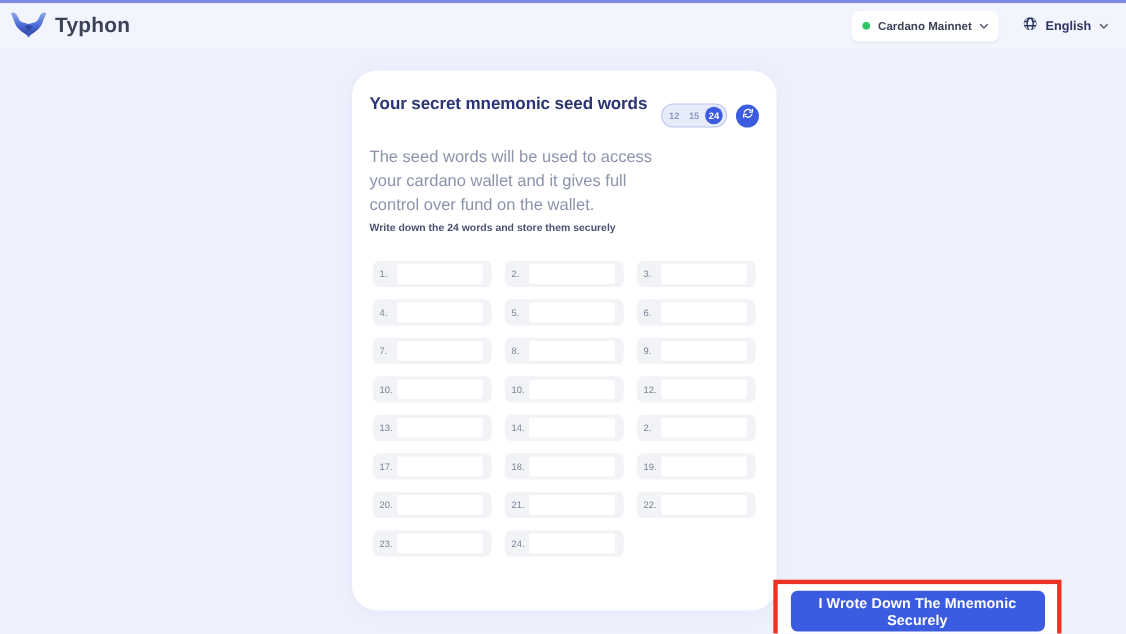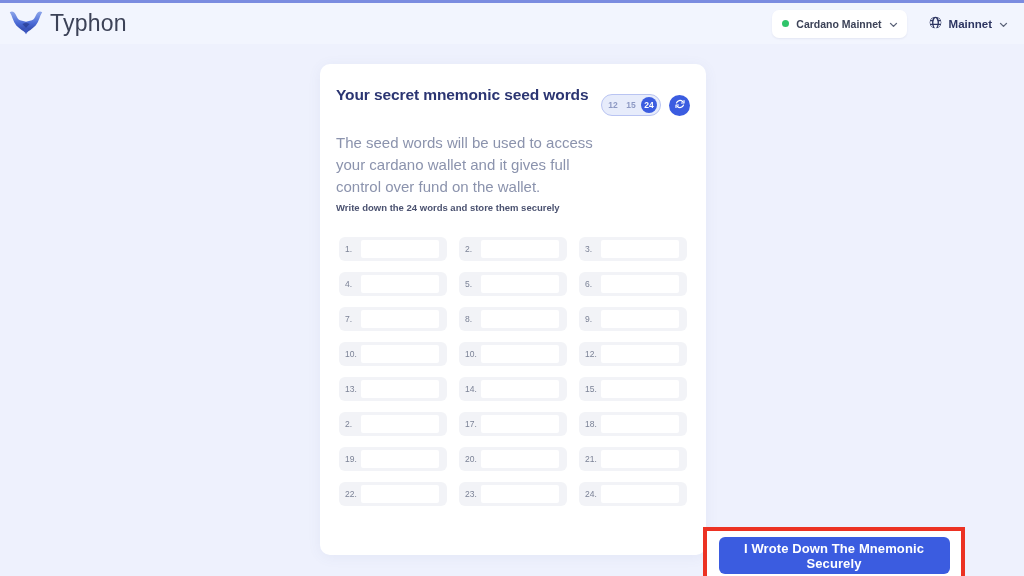--- a/index.html
+++ b/index.html
@@ -39,22 +39,22 @@
     padding: 0 14px 0 8px;
   }
 
   .brand {
     display: flex;
     align-items: center;
     gap: 6px;
   }
   .brand-logo { width: 36px; height: 28px; display: block; }
   .brand-name {
-    font-size: 23px;
-    font-weight: normal;
+    font-size: 19px;
+    font-weight: bold;
     color: #3c4257;
     letter-spacing: .2px;
   }
 
   .header-right {
     display: flex;
     align-items: center;
     gap: 22px;
   }
 
@@ -99,21 +99,21 @@
   }
 
   
   .card {
     position: absolute;
     left: 320px;
     top: 64px;
     width: 386px;
     height: 491px;
     background: #ffffff;
-    border-radius: 10px;
+    border-radius: 23px;
     box-shadow: 0 2px 14px rgba(80,95,160,.07);
     padding: 22px 16px 0 16px;
   }
 
   .card-head {
     display: flex;
     align-items: flex-start;
     justify-content: space-between;
   }
 
@@ -285,21 +285,21 @@
         </svg>
       </span>
     </div>
 
     <div class="lang-select">
       <span>
         <svg class="globe" viewBox="0 0 20 20" fill="currentColor">
           <path d="M10 1a9 9 0 100 18 9 9 0 000-18zm0 2.1c.9 0 2.3 1.9 2.9 5H7.1c.6-3.1 2-5 2.9-5zM6.8 10c0-.7 0-1.3.1-1.9h6.2c.1.6.1 1.2.1 1.9s0 1.3-.1 1.9H6.9c-.1-.6-.1-1.2-.1-1.9zm.3 3.9h5.8c-.6 3.1-2 5-2.9 5s-2.3-1.9-2.9-5zm7.8 0h2.4a7.1 7.1 0 01-3.9 3.5c.6-.9 1.1-2.1 1.5-3.5zm.3-1.9c.1-.6.1-1.3.1-1.9s0-1.3-.1-1.9h2.7c.2.6.3 1.3.3 1.9s-.1 1.3-.3 1.9h-2.7zM14.9 6c-.4-1.4-.9-2.6-1.5-3.5A7.1 7.1 0 0117.3 6h-2.4zM6.6 2.5C6 3.4 5.5 4.6 5.1 6H2.7a7.1 7.1 0 013.9-3.5zM2.1 8h2.7c-.1.6-.1 1.3-.1 1.9s0 1.3.1 1.9H2.1A7 7 0 011.8 10c0-.7.1-1.4.3-2zm.6 5.9h2.4c.4 1.4.9 2.6 1.5 3.5a7.1 7.1 0 01-3.9-3.5z"></path>
         </svg>
       </span>
-      <span class="lang-label">Mainnet</span>
+      <span class="lang-label">English</span>
       <span>
         <svg class="chev" viewBox="0 0 12 12" fill="none" stroke="currentColor" stroke-width="1.8" stroke-linecap="round" stroke-linejoin="round">
           <polyline points="2,4.5 6,8.5 10,4.5"></polyline>
         </svg>
       </span>
     </div>
 
   </div>
 </div>
 
@@ -380,24 +380,20 @@
     </div>
     <div class="word-cell">
       <span class="word-index">13.</span>
       <input class="word-input" value="" style="">
     </div>
     <div class="word-cell">
       <span class="word-index">14.</span>
       <input class="word-input" value="" style="">
     </div>
     <div class="word-cell">
-      <span class="word-index">15.</span>
-      <input class="word-input" value="" style="">
-    </div>
-    <div class="word-cell">
       <span class="word-index">2.</span>
       <input class="word-input" value="" style="">
     </div>
     <div class="word-cell">
       <span class="word-index">17.</span>
       <input class="word-input" value="" style="">
     </div>
     <div class="word-cell">
       <span class="word-index">18.</span>
       <input class="word-input" value="" style="">

